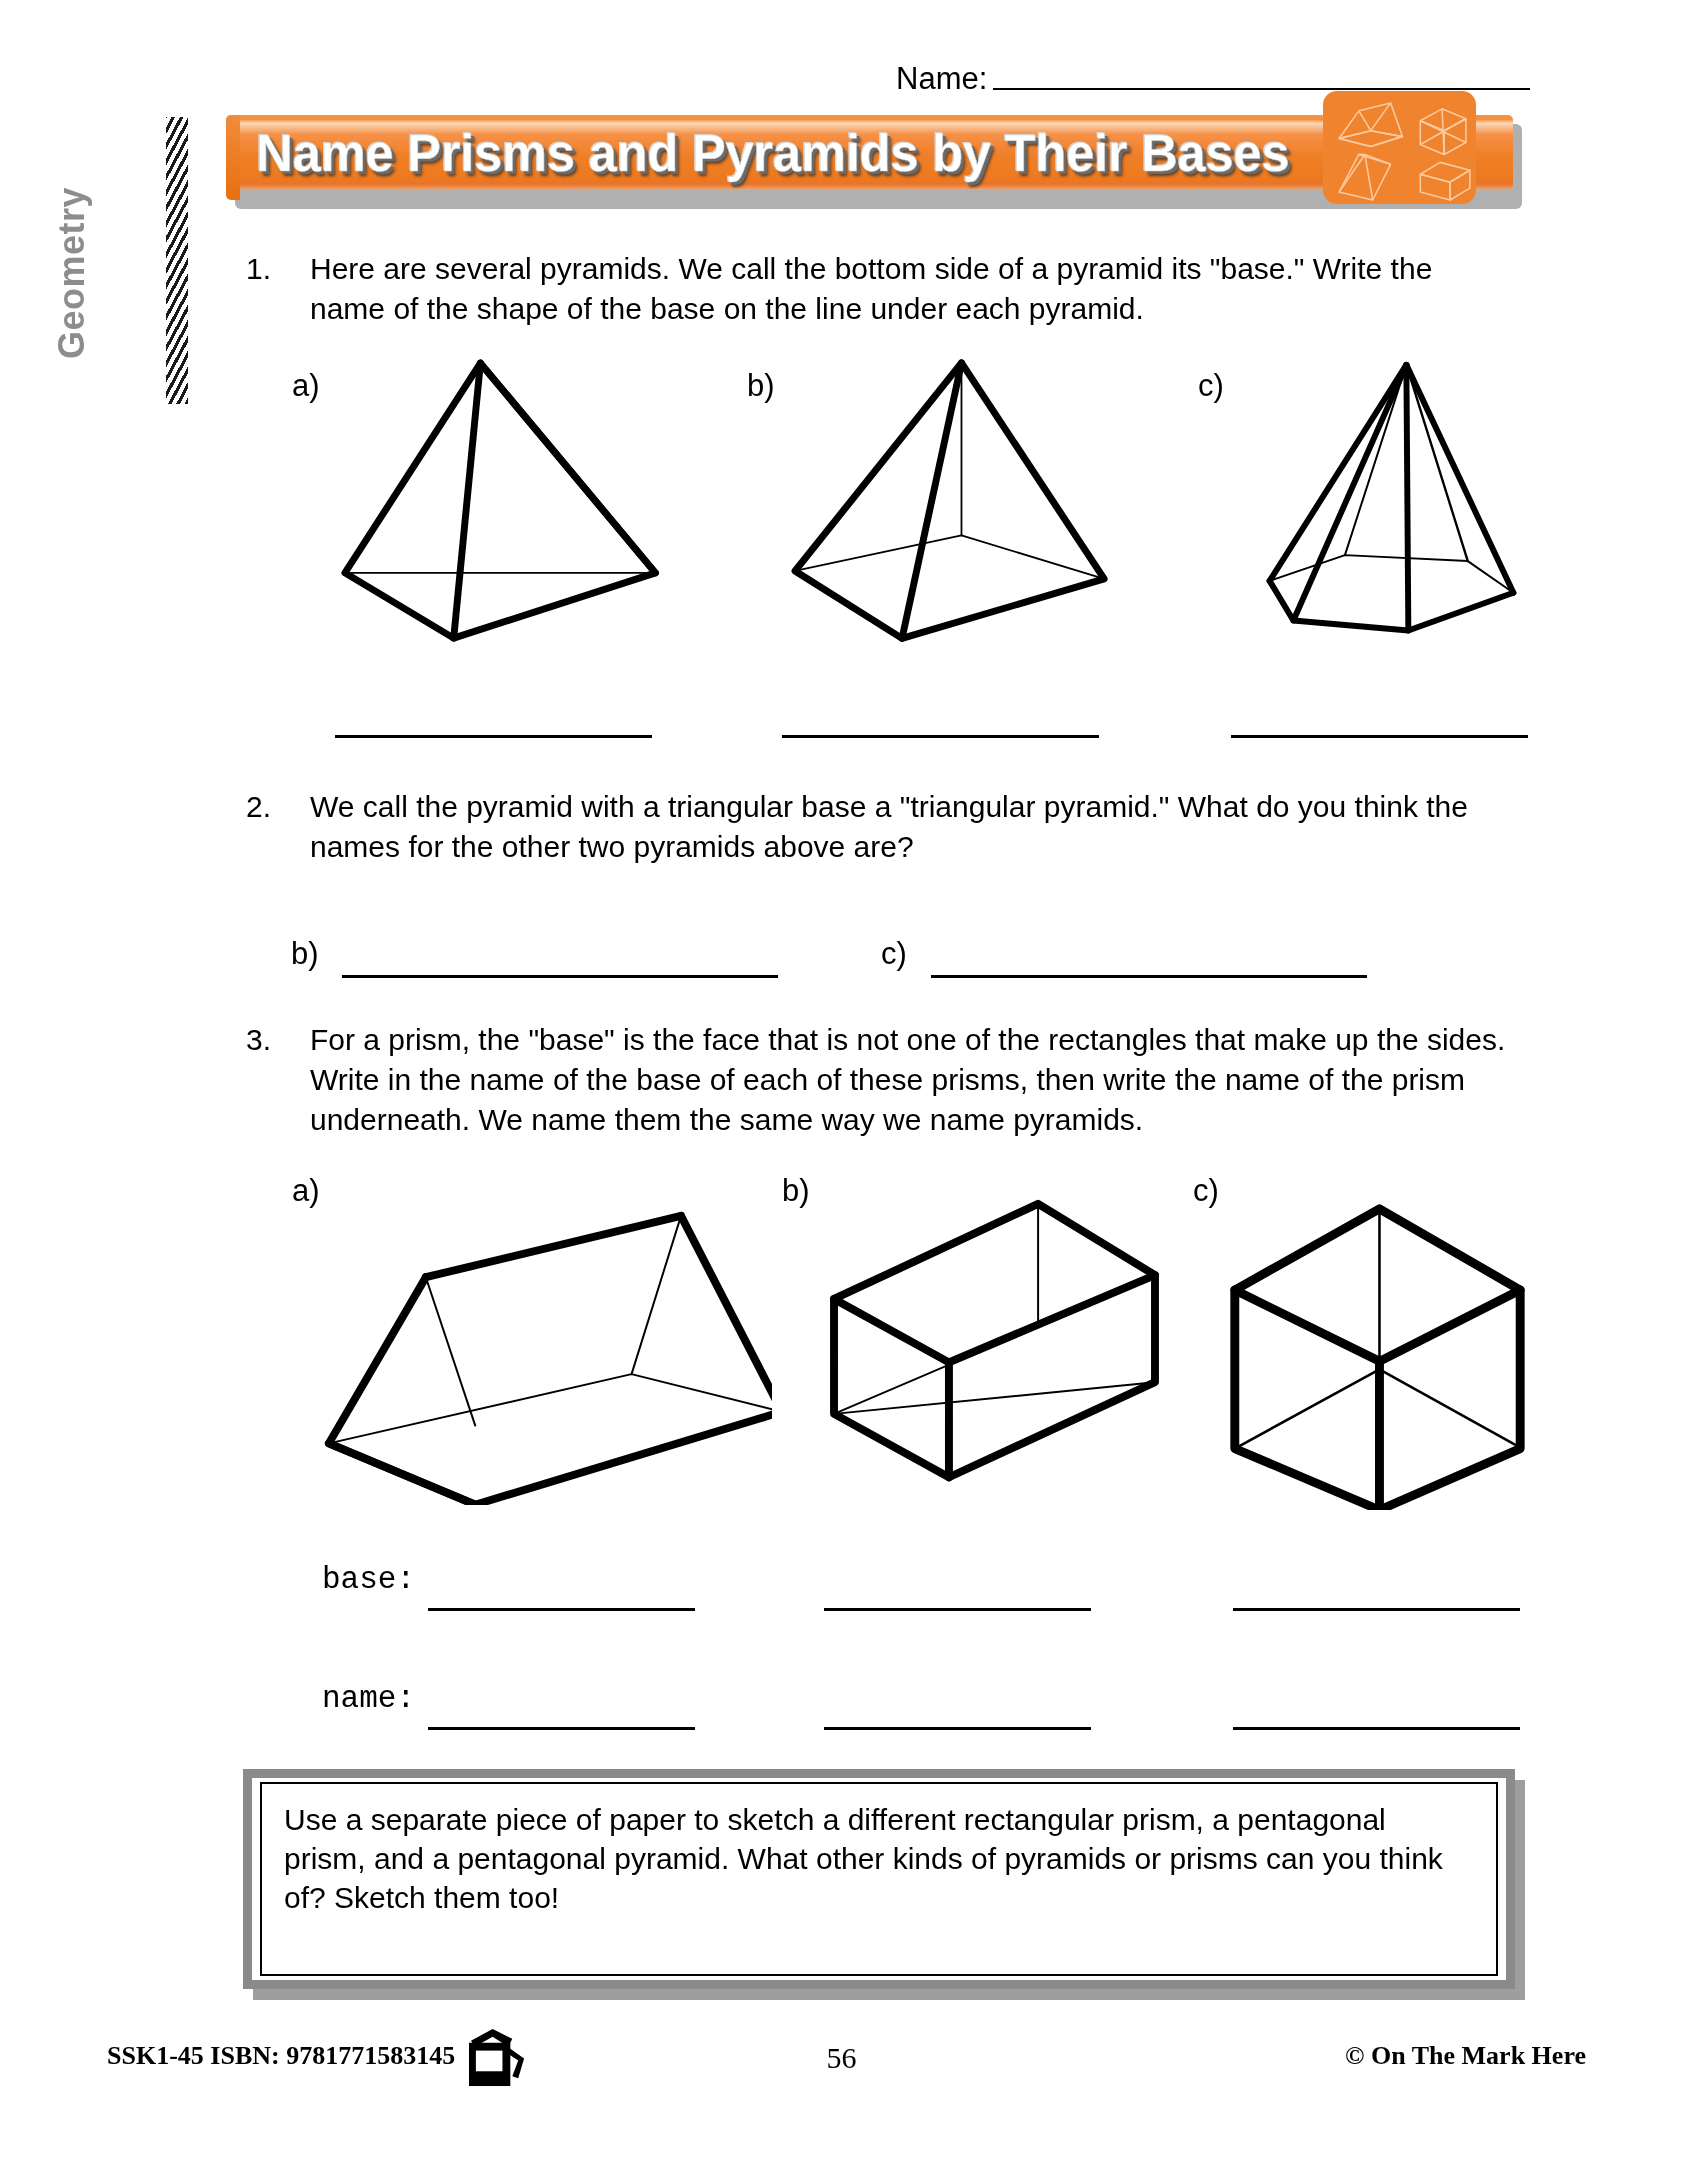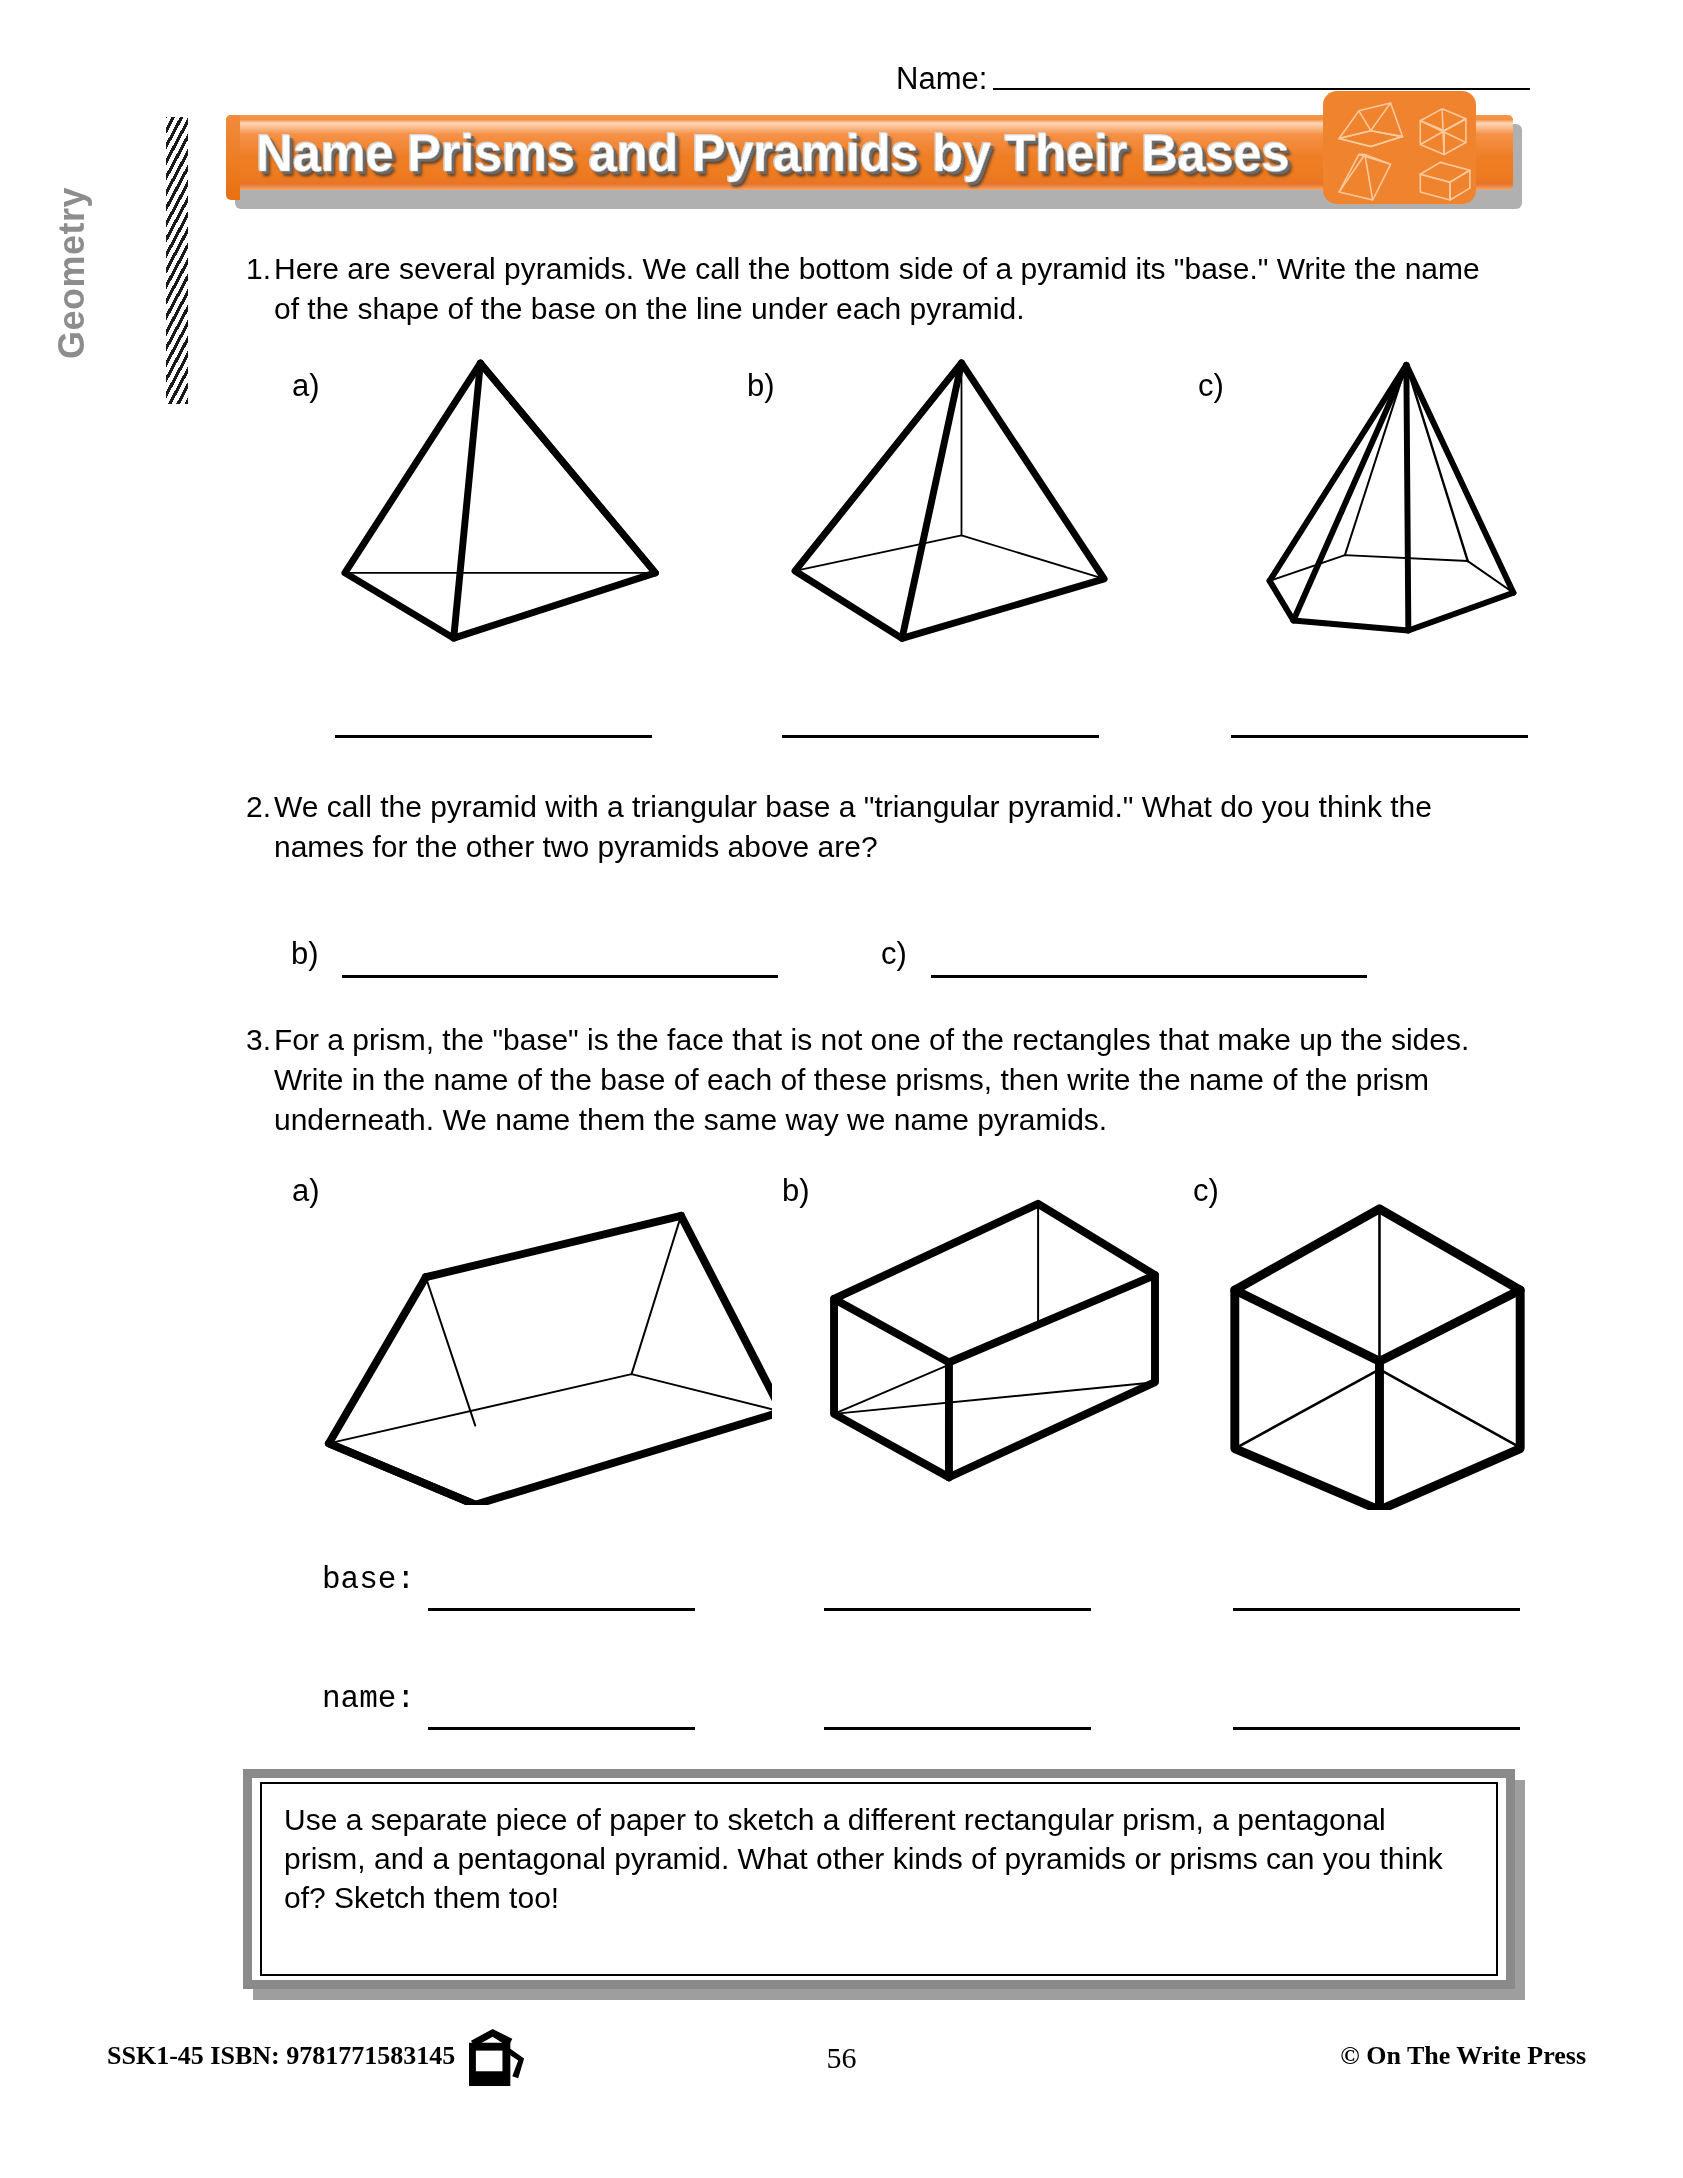--- a/index.html
+++ b/index.html
@@ -101,21 +101,21 @@
     position:absolute;
     font-size:30px;
     line-height:40px;
     color:#000;
     font-family:"Liberation Sans", sans-serif;
   }
   .q .num {
     position:absolute; left:0; top:0; width:40px;
     text-align:left;
   }
-  .q .body { margin-left:28px; display:block; }
+  .q .body { margin-left:64px; display:block; }
 
   .letter {
     position:absolute;
     font-size:31px;
     font-family:"Liberation Sans", sans-serif;
   }
 
   .rule {
     position:absolute;
     border-bottom:3.4px solid #000;
@@ -380,15 +380,15 @@
     <svg width="73" height="61" viewBox="0 0 74 62">
       <g>
         <rect x="6" y="16" width="42" height="44" fill="#000"></rect>
         <rect x="13" y="24" width="27" height="21" fill="#fff"></rect>
         <path d="M8 14 L30 2 L50 12 L46 20 L30 10 L12 20 Z" fill="#000"></path>
         <path d="M48 22 L62 32 L56 52 L50 50 L56 34 L44 26 Z" fill="#000"></path>
       </g>
     </svg>
   </span>
   <span id="footer-page">56</span>
-  <span id="footer-right">© On The Write Press</span>
+  <span id="footer-right">© On The Mark Here</span>
 </div>
 
 
 </body></html>

